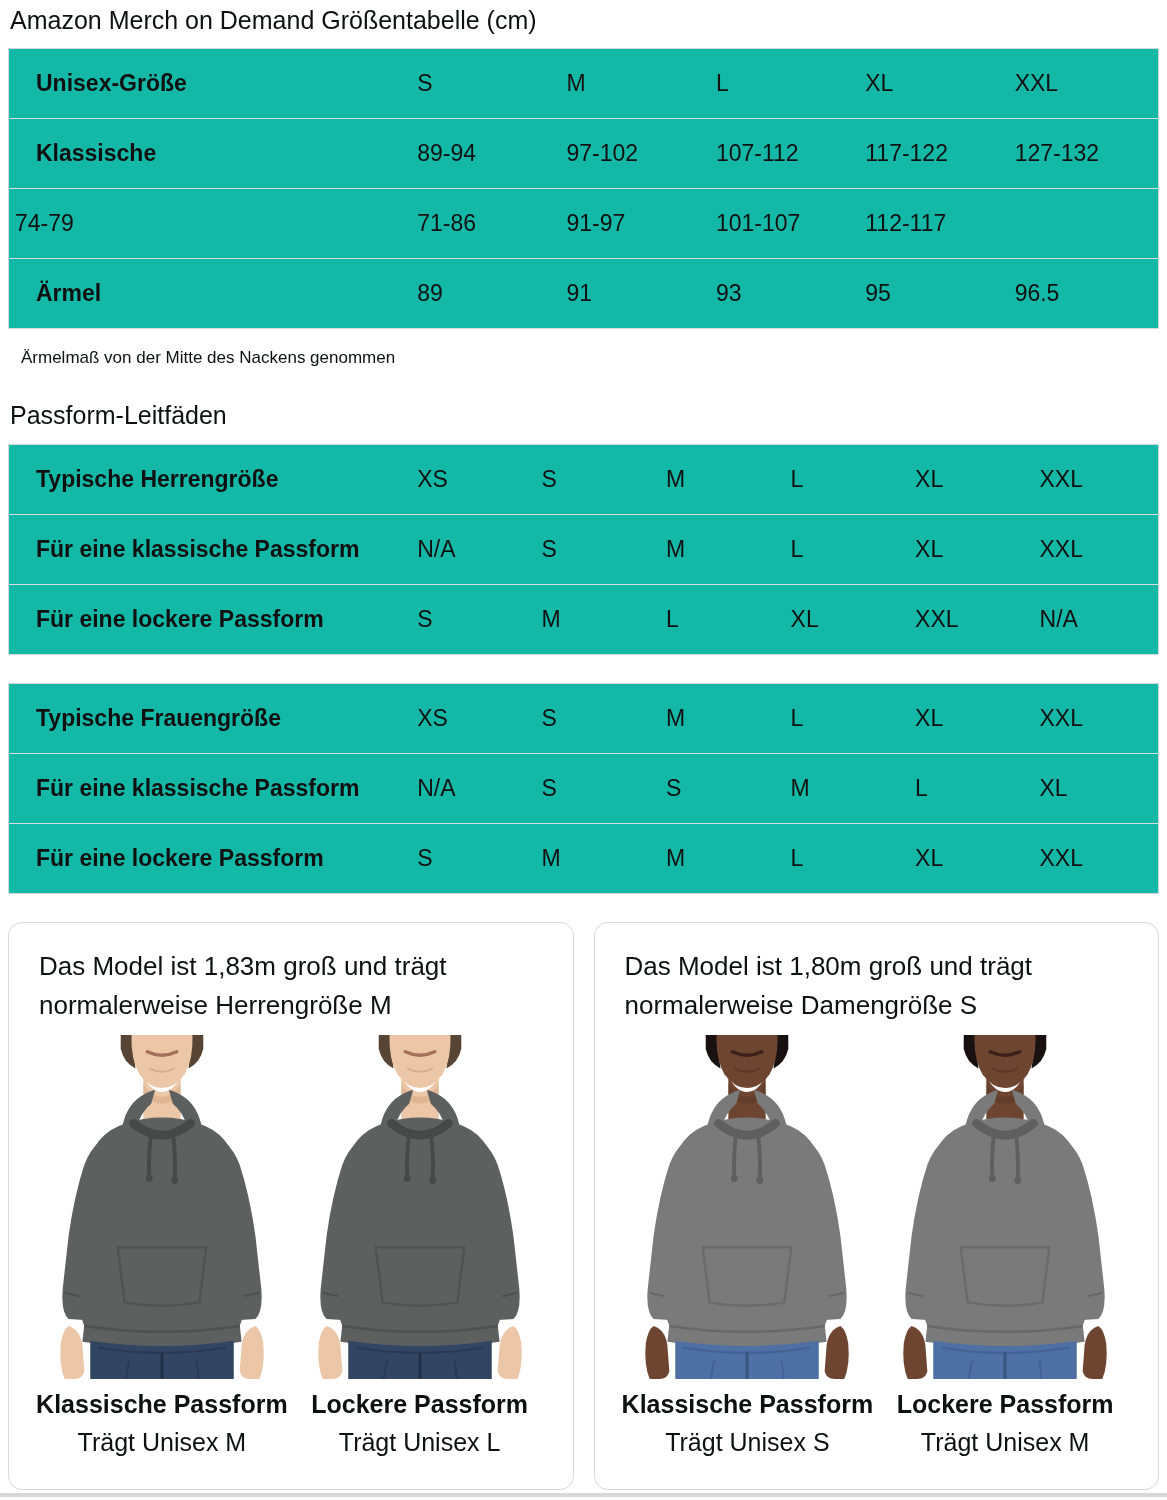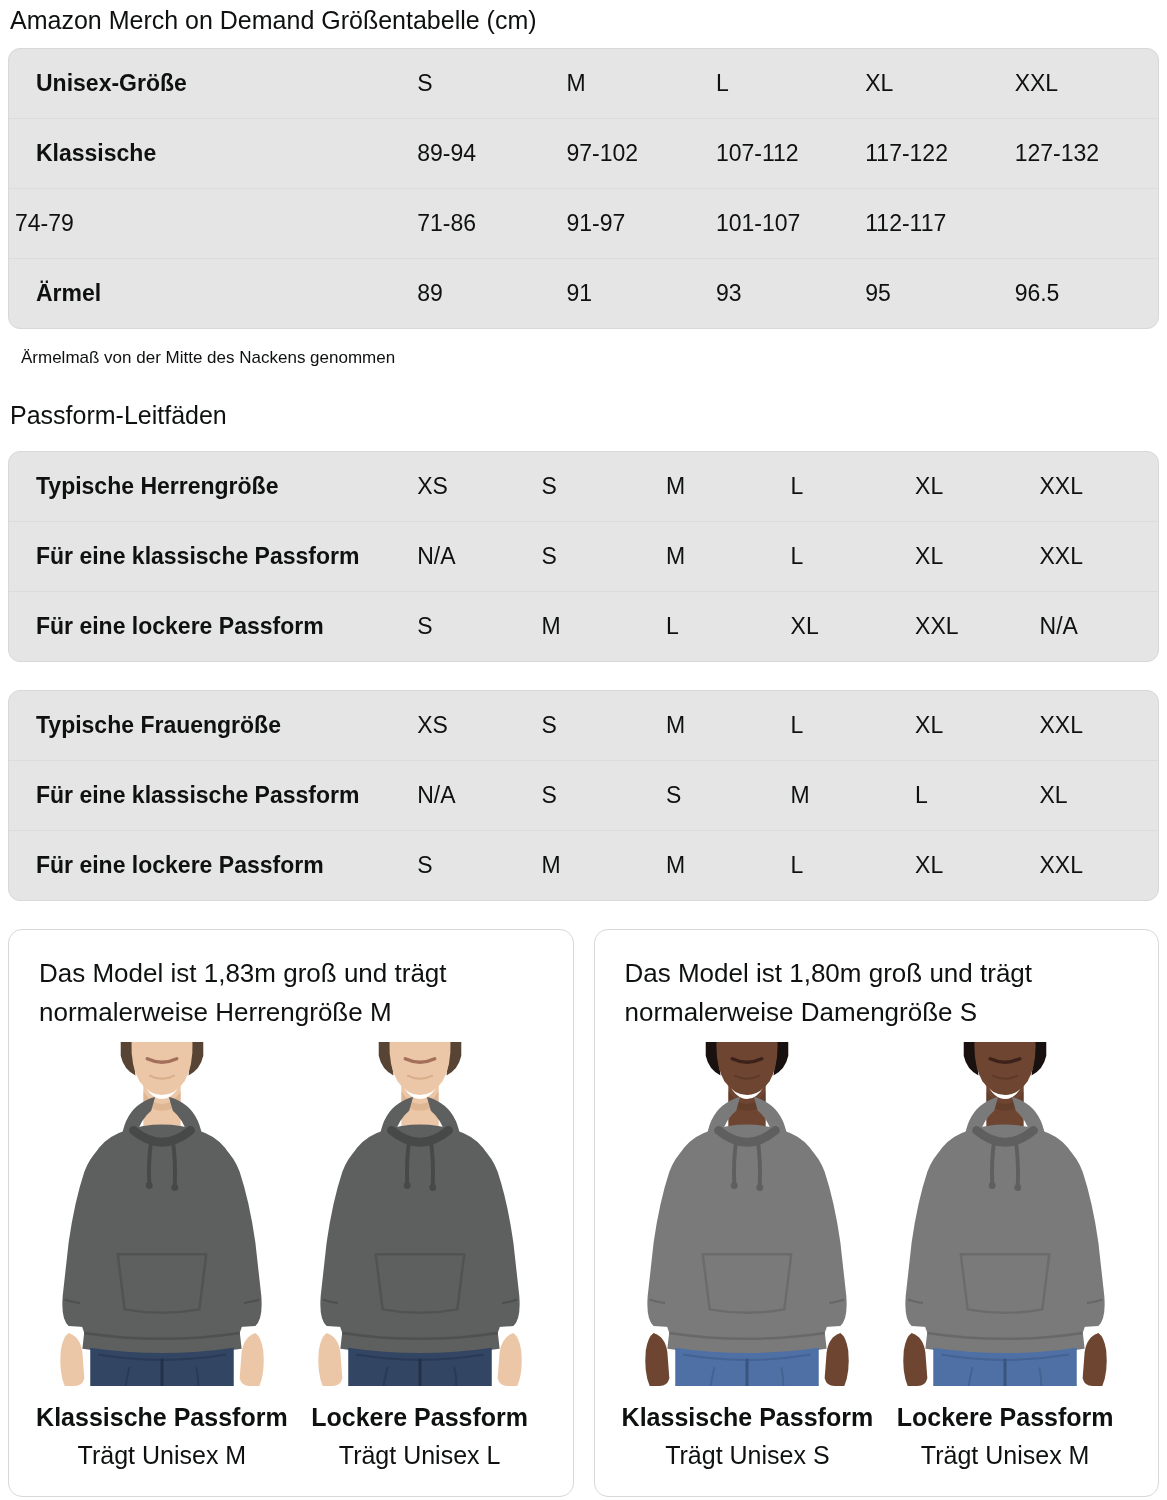--- a/index.html
+++ b/index.html
@@ -4,38 +4,38 @@
 <style>
   html,body{margin:0;padding:0}
   body{
     width:1167px;height:1500px;overflow:hidden;background:#fff;
     color:#0f1111;font-family:"Liberation Sans",sans-serif;
     -webkit-font-smoothing:antialiased;
   }
   .page{padding:5px 8px 2px;box-sizing:border-box}
   .title{font-size:25px;font-weight:400;line-height:30px;margin:0 0 0 2px}
   
-  .tbl{border:1px solid #d5d9d9;border-radius:12px;margin-top:13px;overflow:hidden;background:#e5e5e5}
+  .tbl{border:1px solid #d5d9d9;border-radius:0;margin-top:13px;overflow:hidden;background:#14b8a6}
   .tr{display:grid;grid-template-columns:35% repeat(5,1fr);min-height:69px;align-items:center}
   .fit .tr{grid-template-columns:35% repeat(6,1fr)}
   .tr + .tr{border-top:1px solid #d9dddd}
   .td{font-size:23px;padding-left:6px;white-space:nowrap}
   .td.label{font-weight:700;padding-left:27px}
   .note{font-size:17px;line-height:26px;margin:16px 0 0 13px}
   .fit-heading{font-size:25px;font-weight:400;line-height:32px;margin:28px 0 0 2px}
-  .tbl.fit{margin-top:20px}
+  .tbl.fit{margin-top:13px}
   .tbl.fit + .tbl.fit{margin-top:28px}
   
   .cards{display:flex;gap:20px;margin-top:28px}
   .card{flex:1;box-sizing:border-box;height:568px;border:1px solid #d5d9d9;border-radius:14px;padding:24px 24px 18px;background:#fff}
   .card-desc{font-size:26px;line-height:39px;margin:0 0 0 6px}
   .models{display:flex;margin-top:10px}
   .model{flex:1;display:flex;flex-direction:column;align-items:center}
   .model svg.photo{width:250px;height:344px;display:block}
-  .fit-caption{font-size:25px;font-weight:700;line-height:30px;margin-top:16px;text-align:left}
+  .fit-caption{font-size:25px;font-weight:700;line-height:30px;margin-top:10px;text-align:left}
   .wears-caption{font-size:25px;font-weight:400;line-height:30px;margin-top:8px;text-align:center}
   .bottom-strip{height:4px;background:#d5d9d9;margin:3px -8px 0}
   .defs-holder{position:absolute;width:0;height:0;overflow:hidden}
 </style>
 </head>
 <body>
 
 <svg class="defs-holder" aria-hidden="true">
   <defs>
     <symbol id="hoodie-model" viewBox="0 0 250 350">

